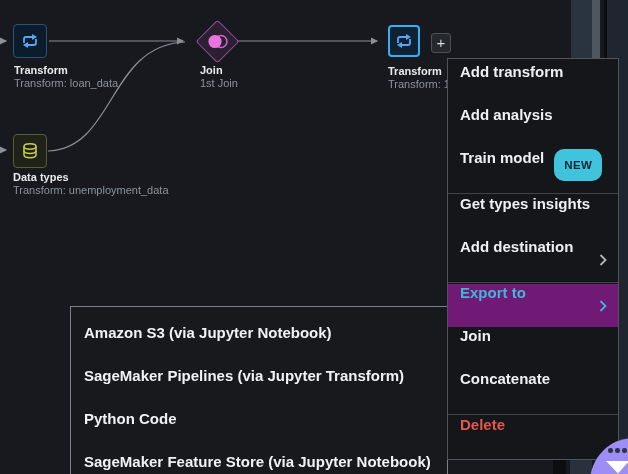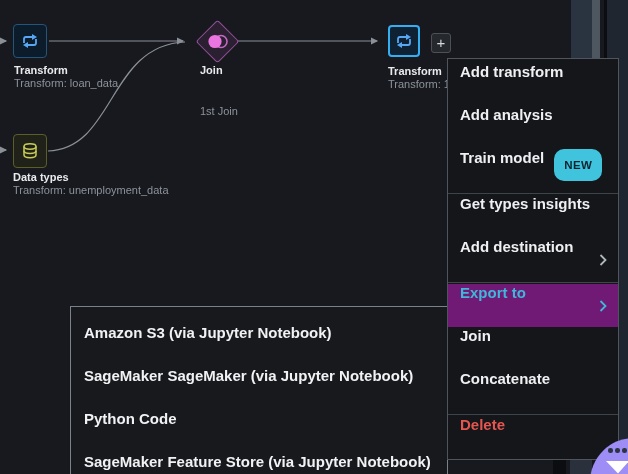--- a/index.html
+++ b/index.html
@@ -79,21 +79,21 @@
   <div class="node-sub" style="left:14px;top:77px;">Transform: loan_data</div>
 
   <div class="node-box node-join"></div>
   <div class="join-icon-wrap">
     <svg width="24" height="17" viewBox="0 0 24 17">
       <circle cx="15" cy="8.5" r="6" stroke="#c468c4" stroke-width="1.6" fill="none"></circle>
       <circle cx="9" cy="8.5" r="6.6" fill="#ea75e1"></circle>
     </svg>
   </div>
   <div class="node-title" style="left:200px;top:64px;">Join</div>
-  <div class="node-sub" style="left:200px;top:77px;margin-top:28px;">1st Join</div>
+  <div class="node-sub" style="left:200px;top:77px;">1st Join</div>
 
   <div class="node-box node-transform2">
     <svg width="22" height="22" viewBox="0 0 22 22">
       <path d="M5 13 V9 Q5 7 7 7 H14" stroke="#57a7f5" stroke-width="1.8" fill="none"></path>
       <path d="M13 4 L18 7 L13 10 Z" fill="#57a7f5"></path>
       <path d="M17 9 V13 Q17 15 15 15 H8" stroke="#57a7f5" stroke-width="1.8" fill="none"></path>
       <path d="M9 12 L4 15 L9 18 Z" fill="#57a7f5"></path>
     </svg>
   </div>
   <div class="plus-btn">+</div>
@@ -105,21 +105,21 @@
       <ellipse cx="11" cy="6.5" rx="6" ry="2.7" stroke="#c7cc55" stroke-width="1.5" fill="none"></ellipse>
       <path d="M5 6.5 V15 a6 2.7 0 0 0 12 0 V6.5" stroke="#c7cc55" stroke-width="1.5" fill="none"></path>
       <path d="M5 10.8 a6 2.7 0 0 0 12 0" stroke="#c7cc55" stroke-width="1.5" fill="none"></path>
     </svg>
   </div>
   <div class="node-title" style="left:13px;top:171px;">Data types</div>
   <div class="node-sub" style="left:13px;top:184px;">Transform: unemployment_data</div>
 
   <div class="submenu">
     <div class="submenu-item">Amazon S3 (via Jupyter Notebook)</div>
-    <div class="submenu-item">SageMaker SageMaker (via Jupyter Notebook)</div>
+    <div class="submenu-item">SageMaker Pipelines (via Jupyter Transform)</div>
     <div class="submenu-item">Python Code</div>
     <div class="submenu-item">SageMaker Feature Store (via Jupyter Notebook)</div>
   </div>
 
   <div class="menu">
     <div class="menu-item">
       <span>Add transform</span>
     </div>
     <div class="menu-item">
       <span>Add analysis</span>

